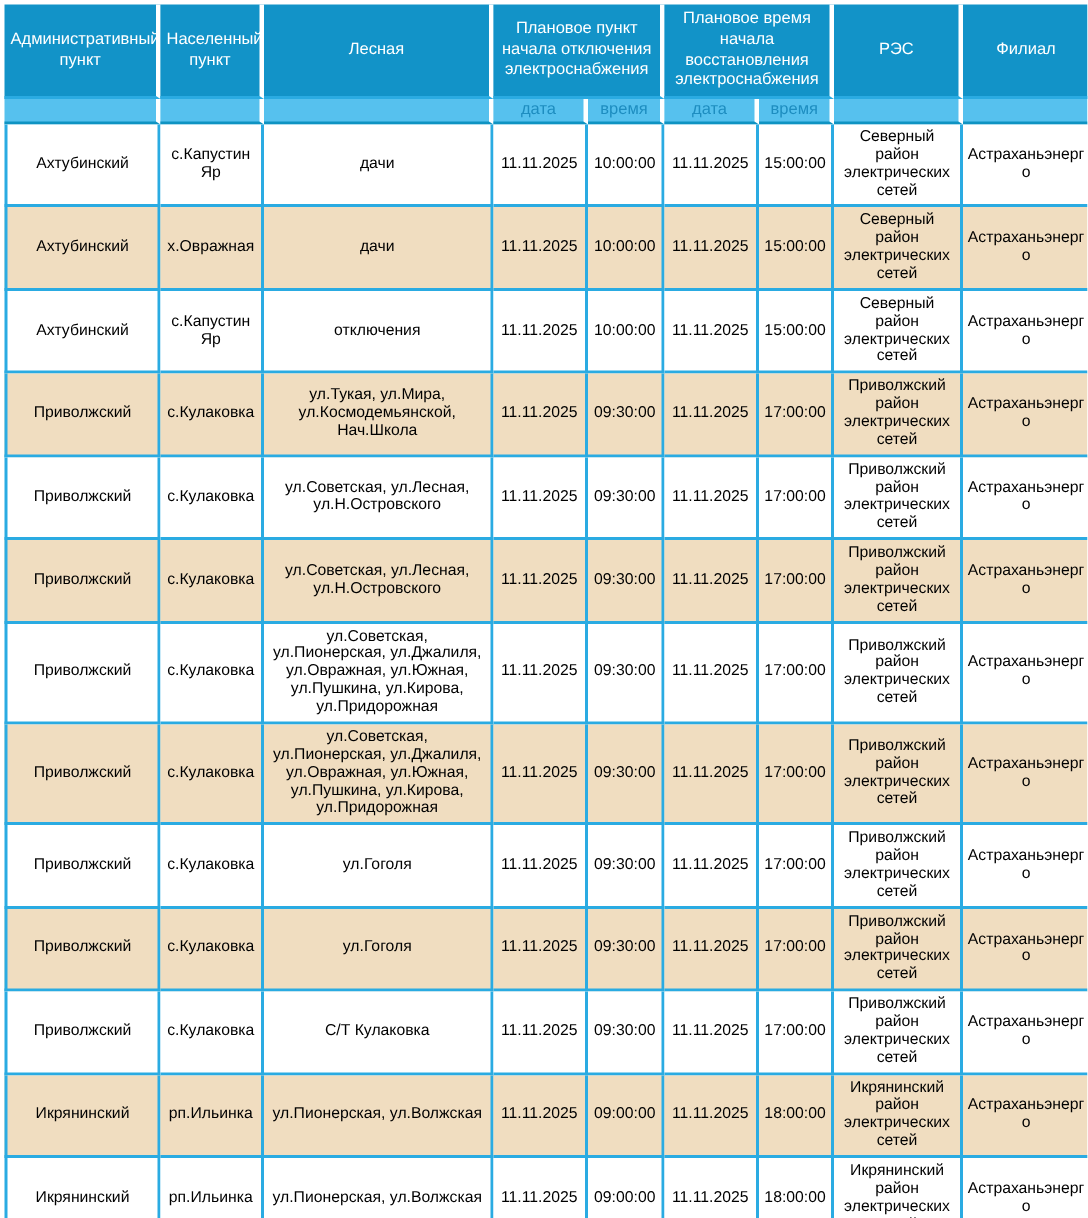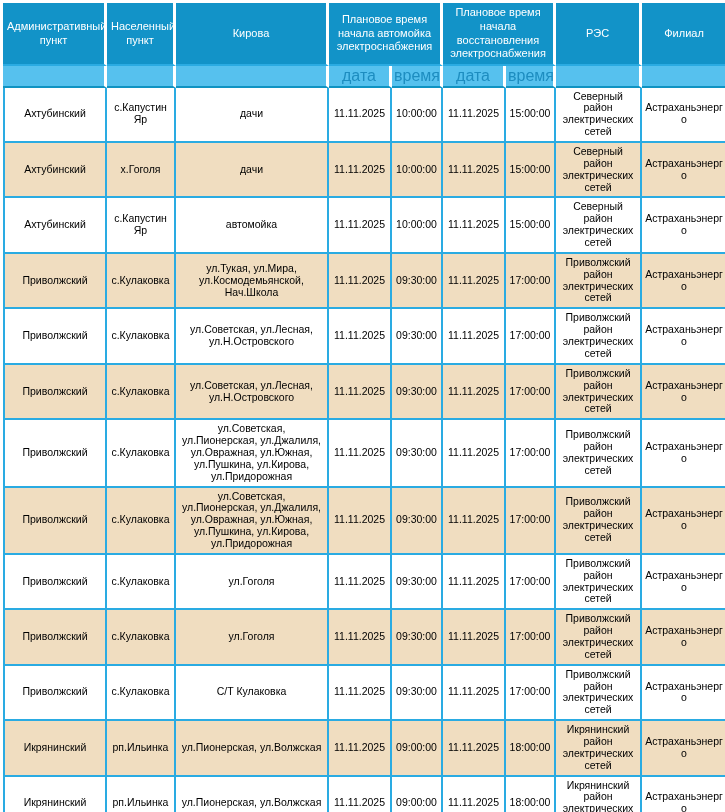--- a/index.html
+++ b/index.html
@@ -49,21 +49,21 @@
     vertical-align: middle;
     padding: 3px 4px;
     border-right: 3px solid var(--header-sep);
     border-bottom: 2px solid var(--border);
     line-height: 1.25;
   }
   thead tr.main-header th { height: 52px; }
   thead tr.sub-header th {
     background: var(--subheader-bg);
     color: var(--subheader-text);
-    font-size: 16px;
+    font-size: 11px;
     height: 17px;
     padding: 1px 2px;
     border-right: 3px solid var(--header-sep);
     border-bottom: 2px solid var(--dark-border);
     line-height: 1.1;
   }
   thead th:last-child { border-right: 2px solid var(--header-sep); }
   
   tbody td {
     background: #ffffff;
@@ -95,22 +95,22 @@
       <col style="width:51px">
       <col style="width:63px">
       <col style="width:50px">
       <col style="width:86px">
       <col style="width:86px">
     </colgroup>
     <thead>
       <tr class="main-header">
         <th>Административный пункт</th>
         <th>Населенный пункт</th>
-        <th>Кирова</th>
-        <th colspan="2">Плановое время начала автомойка электроснабжения</th>
+        <th>Лесная</th>
+        <th colspan="2">Плановое пункт начала отключения электроснабжения</th>
         <th colspan="2">Плановое время начала восстановления электроснабжения</th>
         <th>РЭС</th>
         <th>Филиал</th>
       </tr>
       <tr class="sub-header">
         <th></th>
         <th></th>
         <th></th>
         <th>дата</th>
         <th>время</th>
@@ -127,33 +127,33 @@
           <td class="cell-street">дачи</td>
           <td class="cell-off_date">11.11.2025</td>
           <td class="cell-off_time">10:00:00</td>
           <td class="cell-on_date">11.11.2025</td>
           <td class="cell-on_time">15:00:00</td>
           <td class="cell-res">Северный район электрических сетей</td>
           <td class="cell-branch">Астраханьэнерго</td>
         </tr>
         <tr>
           <td class="cell-district">Ахтубинский</td>
-          <td class="cell-settlement">х.Гоголя</td>
+          <td class="cell-settlement">х.Овражная</td>
           <td class="cell-street">дачи</td>
           <td class="cell-off_date">11.11.2025</td>
           <td class="cell-off_time">10:00:00</td>
           <td class="cell-on_date">11.11.2025</td>
           <td class="cell-on_time">15:00:00</td>
           <td class="cell-res">Северный район электрических сетей</td>
           <td class="cell-branch">Астраханьэнерго</td>
         </tr>
         <tr>
           <td class="cell-district">Ахтубинский</td>
           <td class="cell-settlement">с.Капустин Яр</td>
-          <td class="cell-street">автомойка</td>
+          <td class="cell-street">отключения</td>
           <td class="cell-off_date">11.11.2025</td>
           <td class="cell-off_time">10:00:00</td>
           <td class="cell-on_date">11.11.2025</td>
           <td class="cell-on_time">15:00:00</td>
           <td class="cell-res">Северный район электрических сетей</td>
           <td class="cell-branch">Астраханьэнерго</td>
         </tr>
         <tr>
           <td class="cell-district">Приволжский</td>
           <td class="cell-settlement">с.Кулаковка</td>

